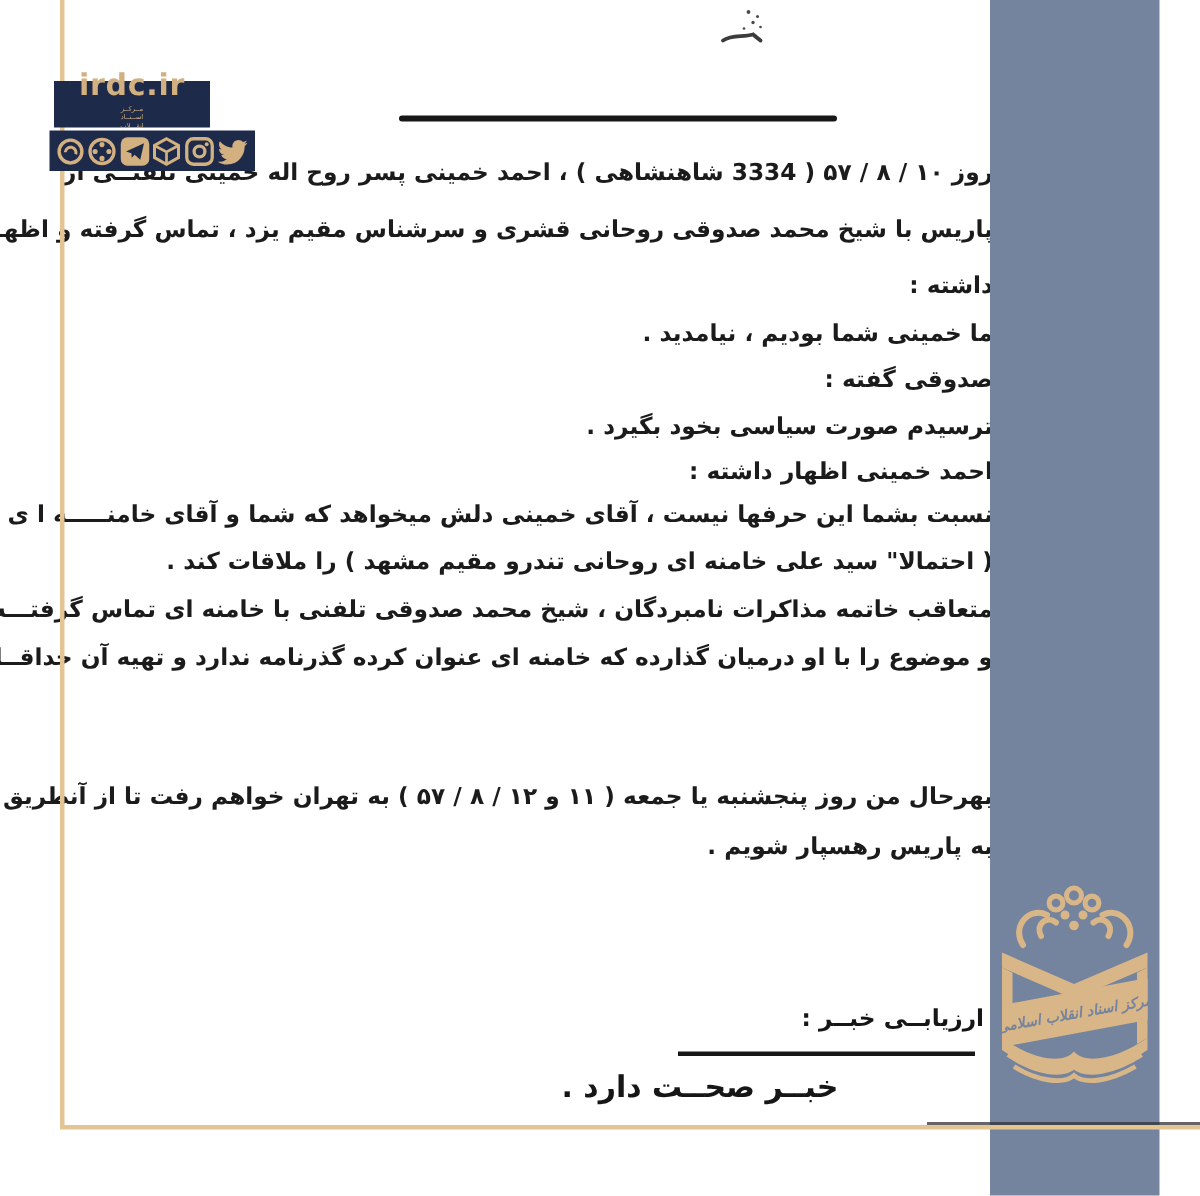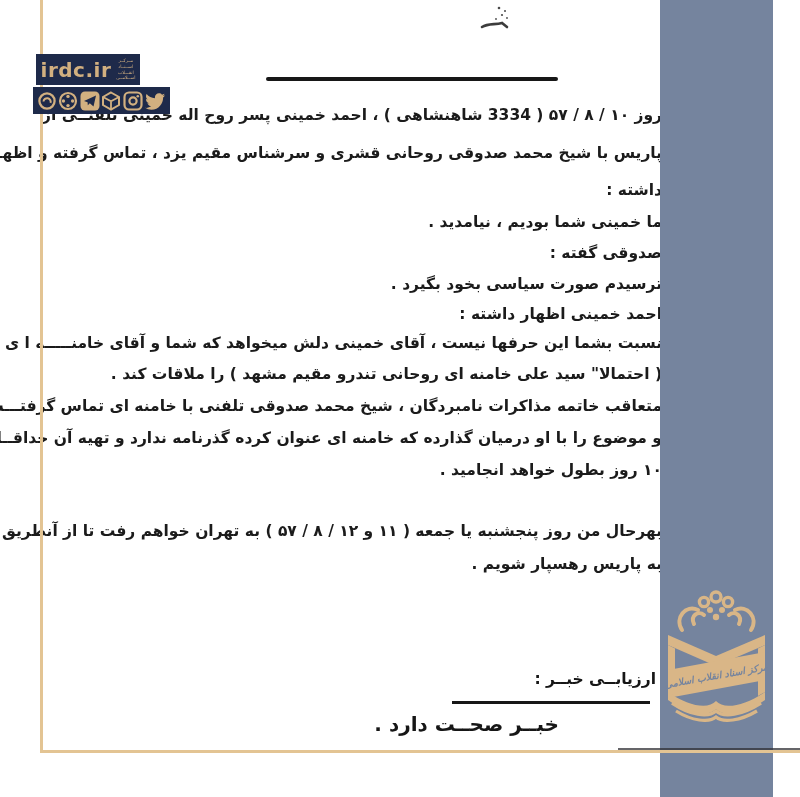--- a/index.html
+++ b/index.html
@@ -36,21 +36,21 @@
   .eval-underline{position:absolute;left:452px;top:701px;width:198px;height:3px;background:#171717;z-index:2;}
   .eval-value{
     position:absolute;right:241px;top:712px;white-space:nowrap;direction:rtl;
     font-weight:bold;font-size:20px;color:#161616;z-index:2;
   }
   .scribble{position:absolute;left:478px;top:2px;z-index:2;}
 
   
   .irdc-logo{
     position:absolute;left:36px;top:54px;width:104px;height:31px;background:#1e2a4a;
-    display:flex;align-items:center;justify-content:center;gap:5px;z-index:10;box-sizing:border-box;padding:0 4px;
+    display:flex;align-items:center;justify-content:center;gap:5px;z-index:10;box-sizing:border-box;padding:0 4px;flex-direction:column;
   }
   .irdc-logo .word{color:#d2b080;font-weight:bold;font-size:20px;letter-spacing:.5px;line-height:1;}
   .irdc-sub{display:flex;flex-direction:column;justify-content:center;direction:rtl;}
   .irdc-sub span{color:#d2b080;font-size:4.5px;line-height:1.25;text-align:center;white-space:nowrap;}
   .social-bar{
     position:absolute;left:33px;top:87px;width:137px;height:27px;background:#1e2a4a;
     display:flex;align-items:center;justify-content:space-evenly;z-index:10;box-sizing:border-box;padding:0 2px;
   }
   .social-bar svg{display:block;}
 
@@ -85,21 +85,20 @@
   <div class="bl" dir="rtl" style="top:144px">پاریس با شیخ محمد صدوقی روحانی قشری و سرشناس مقیم یزد ، تماس گرفته و اظهــا ر</div>
   <div class="bl" dir="rtl" style="top:181px">داشته :</div>
   <div class="bl" dir="rtl" style="top:213px">ما خمینی شما بودیم ، نیامدید .</div>
   <div class="bl" dir="rtl" style="top:244px">صدوقی گفته :</div>
   <div class="bl" dir="rtl" style="top:275px">ترسیدم صورت سیاسی بخود بگیرد .</div>
   <div class="bl" dir="rtl" style="top:305px">احمد خمینی اظهار داشته :</div>
   <div class="bl" dir="rtl" style="top:334px">نسبت بشما این حرفها نیست ، آقای خمینی دلش میخواهد که شما و آقای خامنـــــه ا ی</div>
   <div class="bl" dir="rtl" style="top:365px">( احتمالا" سید علی خامنه ای روحانی تندرو مقیم مشهد ) را ملاقات کند .</div>
   <div class="bl" dir="rtl" style="top:397px">متعاقب خاتمه مذاکرات نامبردگان ، شیخ محمد صدوقی تلفنی با خامنه ای تماس گرفتـــه</div>
   <div class="bl" dir="rtl" style="top:429px">و موضوع را با او درمیان گذارده که خامنه ای عنوان کرده گذرنامه ندارد و تهیه آن حداقــل</div>
-  <div class="bl" dir="rtl" style="top:461px">۱۰ روز بطول خواهد انجامید .</div>
   <div class="bl" dir="rtl" style="top:522px">بهرحال من روز پنجشنبه یا جمعه ( ۱۱ و ۱۲ / ۸ / ۵۷ ) به تهران خواهم رفت تا از آنطریق</div>
   <div class="bl" dir="rtl" style="top:555px">به پاریس رهسپار شویم .</div>
 
   <div class="eval-label" dir="rtl">ارزیابــی خبــر :</div>
   <div class="eval-underline"></div>
   <div class="eval-value" dir="rtl">خبــر صحــت دارد .</div>
 
   <div class="irdc-logo">
     <span class="word">irdc.ir</span>
     <span class="irdc-sub">

